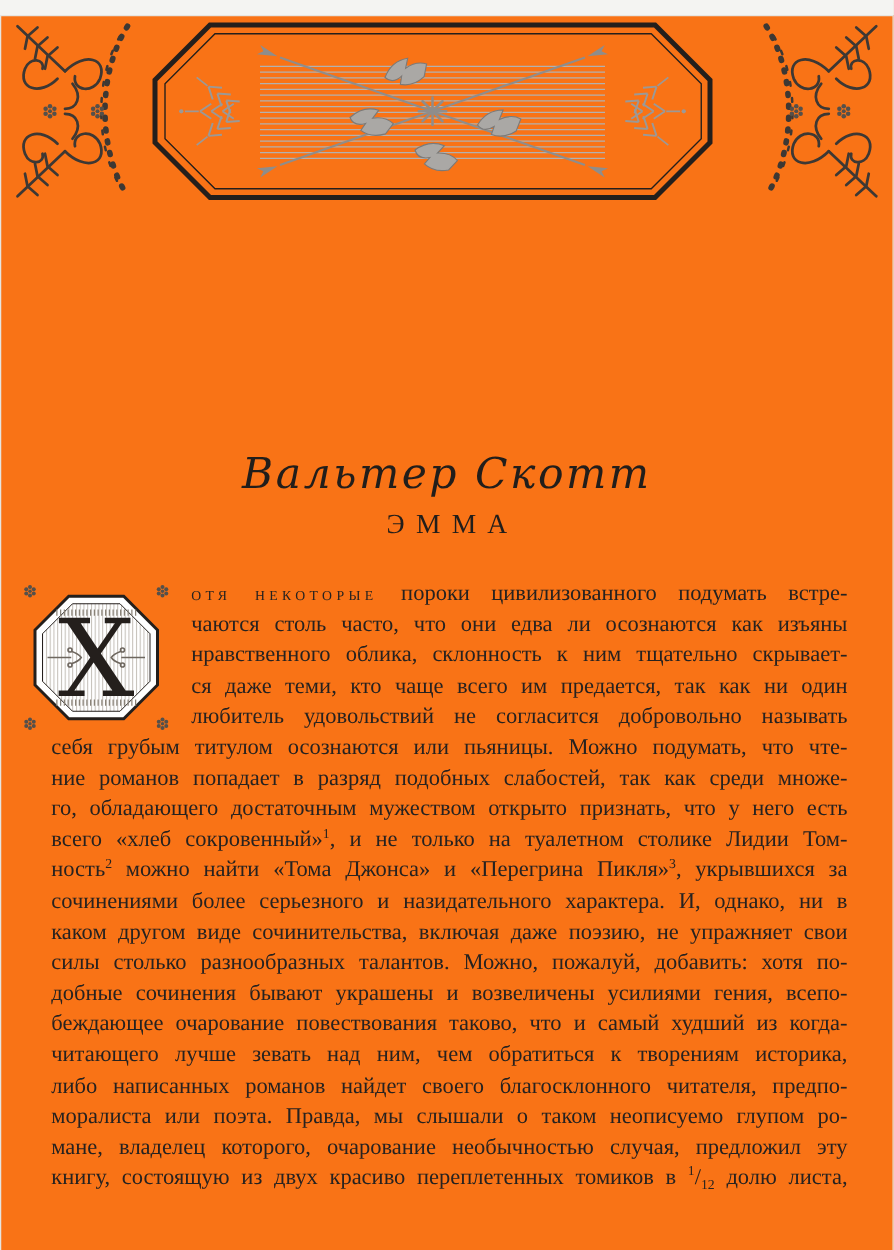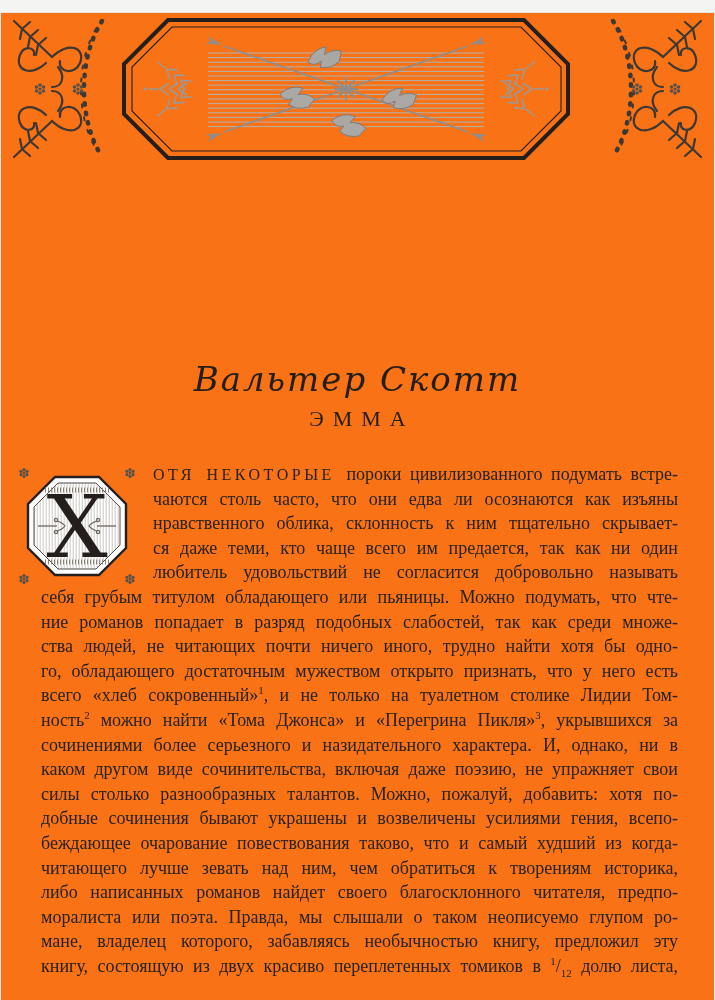--- a/index.html
+++ b/index.html
@@ -26,21 +26,21 @@
   
   .body-text{position:absolute; top:449px; left:40px; width:637px;}
   .dropcap-float{
     float:left; width:124px; height:120px;
     margin:2px 14px 0 -26px;
   }
   .line{
     font-size:18px; line-height:24.6px; height:24.6px;
     text-align:justify; text-align-last:justify;
   }
-  .seg-caps{font-size:16px; letter-spacing:3.5px;}
+  .seg-caps{font-size:11px; letter-spacing:3.5px;}
   .seg-sup{font-size:11px; vertical-align:super; line-height:0;}
   .seg-sub{font-size:11px; vertical-align:sub; line-height:0;}
   svg .ink{stroke:#241f1c; fill:none;}
   svg .gray{stroke:#9b9997; fill:none;}
 </style>
 </head>
 <body>
 
 <div class="page">
 
@@ -227,32 +227,31 @@
         <use href="#rosette" transform="translate(115,115)"></use>
       </svg>
     </div>
 
     <div>
         <div class="line"><span class="seg-caps">ОТЯ НЕКОТОРЫЕ </span><span class="seg-plain">пороки цивилизованного подумать встре-</span></div>
         <div class="line"><span class="seg-plain">чаются столь часто, что они едва ли осознаются как изъяны</span></div>
         <div class="line"><span class="seg-plain">нравственного облика, склонность к ним тщательно скрывает-</span></div>
         <div class="line"><span class="seg-plain">ся даже теми, кто чаще всего им предается, так как ни один</span></div>
         <div class="line"><span class="seg-plain">любитель удовольствий не согласится добровольно называть</span></div>
-        <div class="line"><span class="seg-plain">себя грубым титулом обладающего или пьяницы. Можно подумать, что чте-</span></div>
+        <div class="line"><span class="seg-plain">себя грубым титулом осознаются или пьяницы. Можно подумать, что чте-</span></div>
         <div class="line"><span class="seg-plain">ние романов попадает в разряд подобных слабостей, так как среди множе-</span></div>
-        <div class="line"><span class="seg-plain">ства людей, не читающих почти ничего иного, трудно найти хотя бы одно-</span></div>
         <div class="line"><span class="seg-plain">го, обладающего достаточным мужеством открыто признать, что у него есть</span></div>
         <div class="line"><span class="seg-plain">всего «хлеб сокровенный»</span><span class="seg-sup">1</span><span class="seg-plain">, и не только на туалетном столике Лидии Том-</span></div>
         <div class="line"><span class="seg-plain">ность</span><span class="seg-sup">2</span><span class="seg-plain"> можно найти «Тома Джонса» и «Перегрина Пикля»</span><span class="seg-sup">3</span><span class="seg-plain">, укрывшихся за</span></div>
         <div class="line"><span class="seg-plain">сочинениями более серьезного и назидательного характера. И, однако, ни в</span></div>
         <div class="line"><span class="seg-plain">каком другом виде сочинительства, включая даже поэзию, не упражняет свои</span></div>
         <div class="line"><span class="seg-plain">силы столько разнообразных талантов. Можно, пожалуй, добавить: хотя по-</span></div>
         <div class="line"><span class="seg-plain">добные сочинения бывают украшены и возвеличены усилиями гения, всепо-</span></div>
         <div class="line"><span class="seg-plain">беждающее очарование повествования таково, что и самый худший из когда-</span></div>
         <div class="line"><span class="seg-plain">читающего лучше зевать над ним, чем обратиться к творениям историка,</span></div>
         <div class="line"><span class="seg-plain">либо написанных романов найдет своего благосклонного читателя, предпо-</span></div>
         <div class="line"><span class="seg-plain">моралиста или поэта. Правда, мы слышали о таком неописуемо глупом ро-</span></div>
-        <div class="line"><span class="seg-plain">мане, владелец которого, забавляясь необычностью книгу, предложил эту</span></div>
+        <div class="line"><span class="seg-plain">мане, владелец которого, очарование необычностью случая, предложил эту</span></div>
         <div class="line"><span class="seg-plain">книгу, состоящую из двух красиво переплетенных томиков в </span><span class="seg-sup">1</span><span class="seg-plain">/</span><span class="seg-sub">12</span><span class="seg-plain"> долю листа,</span></div>
       </div>
   </div>
 
 </div>
 
 </body></html>

